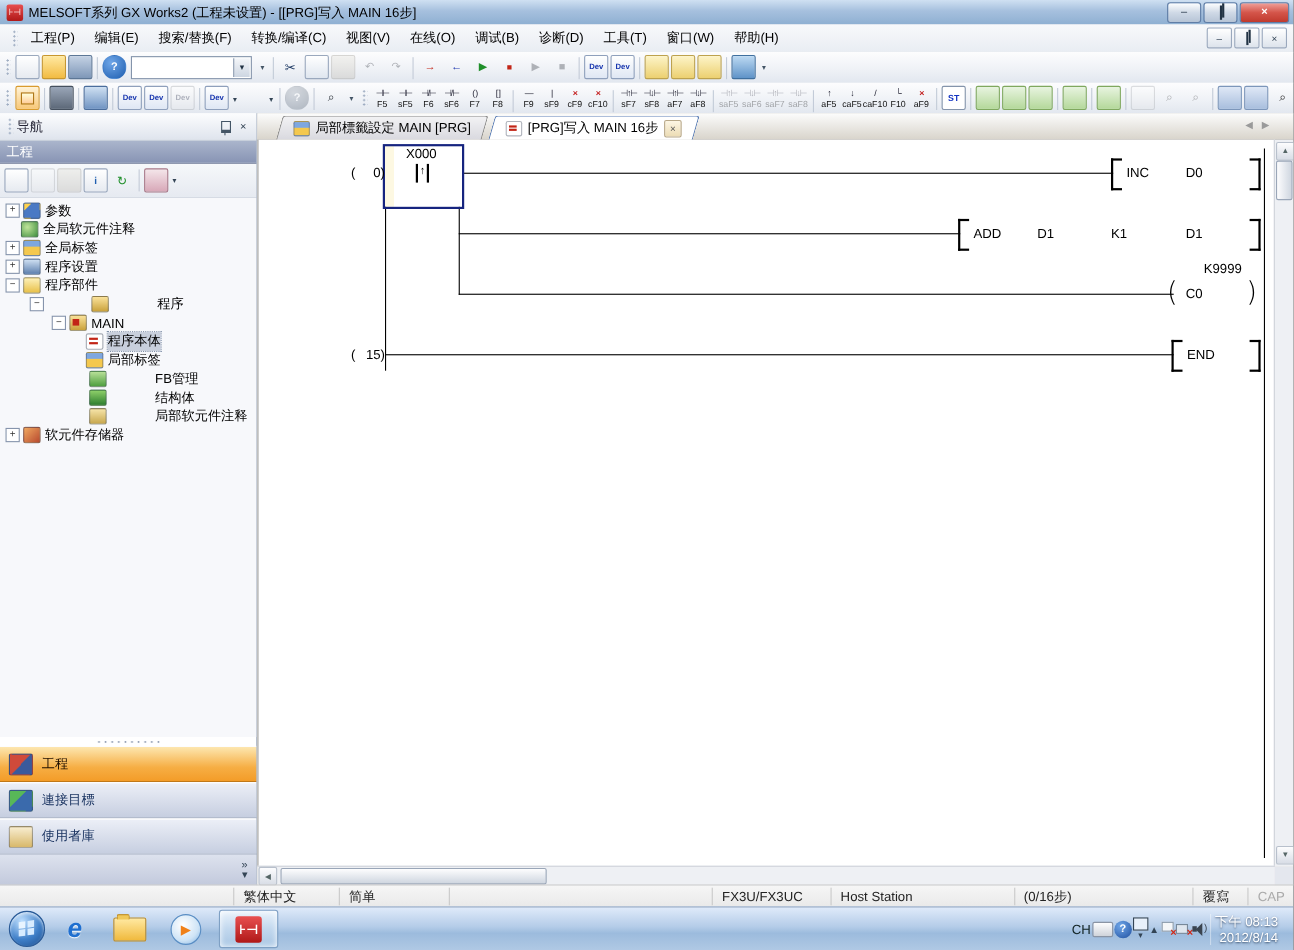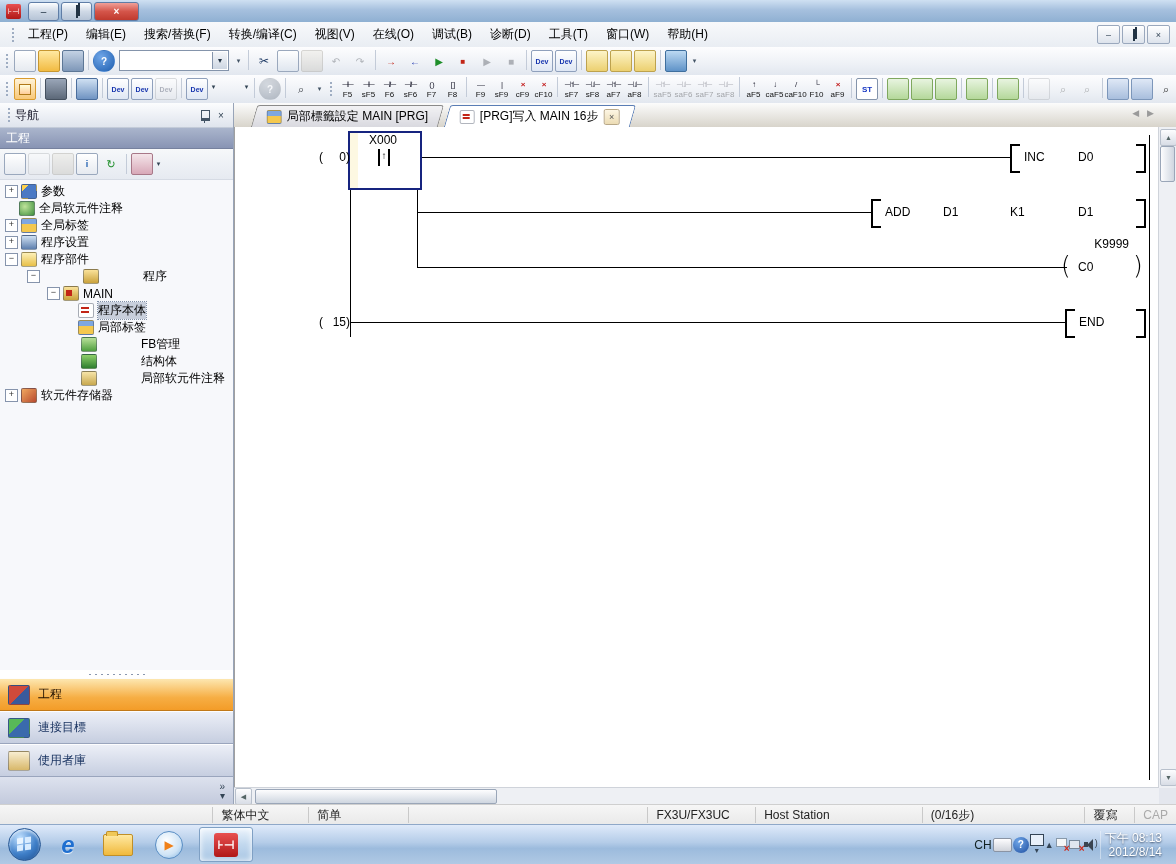--- a/index.html
+++ b/index.html
@@ -27,21 +27,21 @@
   .grip{width:5px;height:16px;margin:0 3px;flex:none;
     background-image:radial-gradient(#9fadc2 1px,transparent 1.1px);background-size:4px 4px;}
   .mdi-ctrls{position:absolute;right:6px;top:3px;display:flex;gap:2px;}
   .mdibtn{width:21px;height:17px;border:1px solid #9aa8bd;border-radius:2px;background:linear-gradient(#fff,#dde3ec);
     display:flex;align-items:center;justify-content:center;font-size:9px;color:#345;}
   
   .tbrow{position:absolute;left:0;right:0;display:flex;align-items:center;
     background:linear-gradient(#fdfdfe,#eef1f6 60%,#e2e7ef);border-bottom:1px solid #c7cfdb;padding-left:2px;}
   .tb1{top:47px;height:28px;}
   .tb2{top:75px;height:28px;}
-  .tbflex{display:flex;align-items:flex-start;}
+  .tbflex{display:flex;align-items:flex-end;}
   .tbi{display:flex;align-items:center;justify-content:center;}
   .tbi.sep{width:1px;height:20px;background:#c3cbd8;margin:0 3px;}
   .tbi.ovf{width:13px;height:20px;flex-direction:column;color:#456;font-size:7px;}
   .tbi.ovf::before{content:"▾";line-height:7px;}
   .tbi.dd{width:9px;height:18px;color:#345;font-size:7px;}
   .tbi.dd::before{content:"▾";}
   .tbi.combo{width:108px;height:19px;background:#fff;border:1px solid #8494ab;margin:0 3px;position:relative;}
   .tbi.combo::after{content:"▾";position:absolute;right:1px;top:1px;bottom:1px;width:14px;
     background:linear-gradient(#f4f6f9,#cdd6e2);border-left:1px solid #8494ab;font-size:8px;color:#234;
     display:flex;align-items:center;justify-content:center;}
@@ -216,20 +216,21 @@
   .clock{text-align:right;color:#fff;text-shadow:0 1px 2px rgba(20,40,70,.8);font-size:12px;line-height:14px;
     padding:0 8px 0 4px;border-left:1px solid rgba(255,255,255,.4);}
 </style>
 </head>
 <body>
 
 <div id="app">
 
   <div class="titlebar">
     <div class="appicon"></div>
+    <div class="title-text">MELSOFT系列 GX Works2 (工程未设置) - [[PRG]写入 MAIN 16步]</div>
     <div class="winbtn">–</div>
     <div class="winbtn">
         <span class="rest"></span>
       </div>
     <div class="winbtn close">×</div>
   </div>
 
   <div class="menubar">
     <div class="grip"></div>
     <div class="tbflex">

